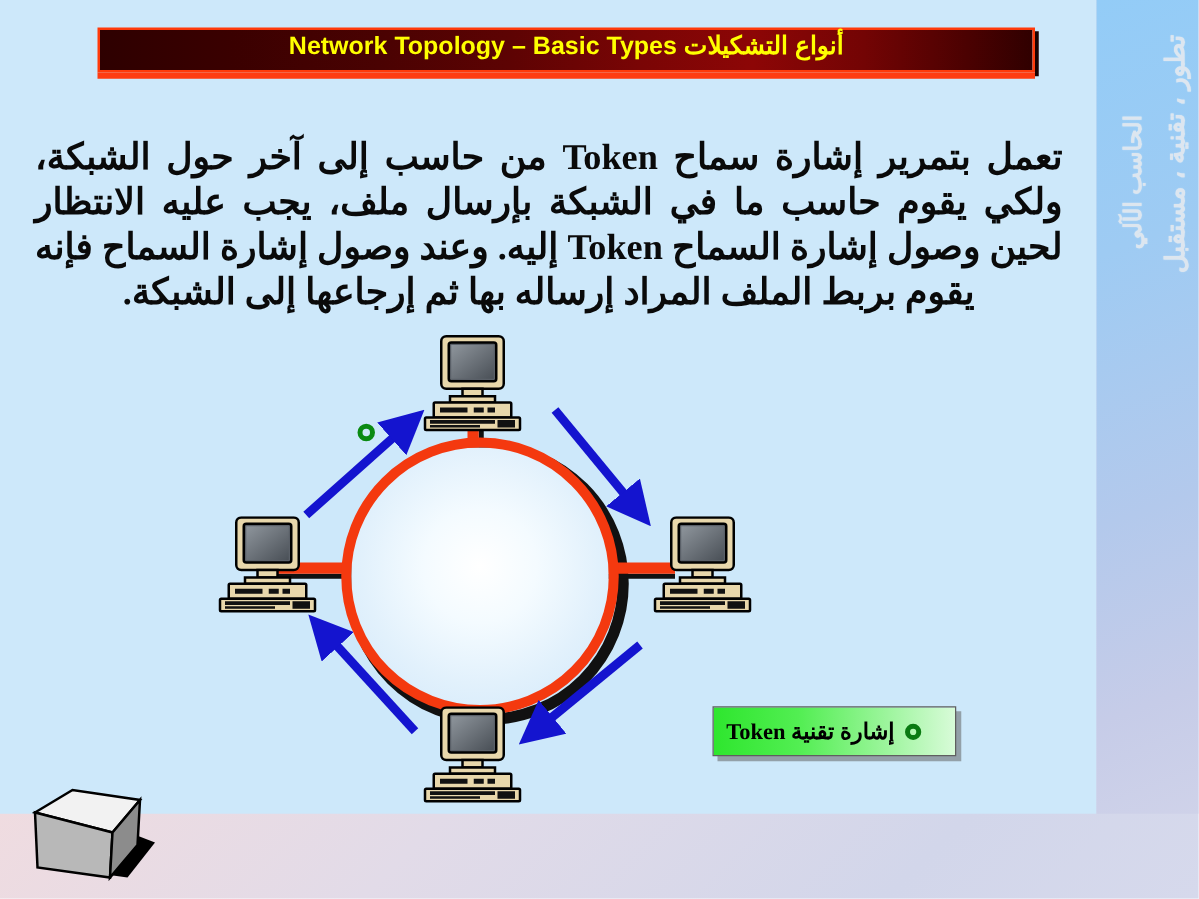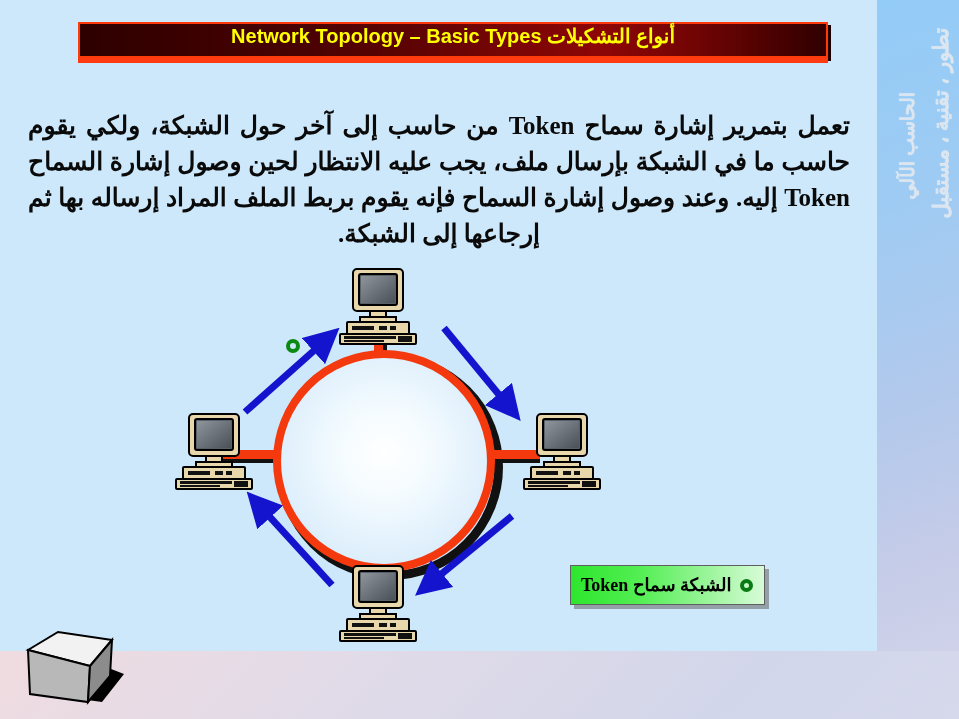--- a/index.html
+++ b/index.html
@@ -104,21 +104,21 @@
   
   #body-paragraph {
     position: absolute;
     left: 28px;
     top: 108px;
     width: 822px;
     direction: rtl;
     text-align: justify;
     text-align-last: center;
     color: #0a0a0a;
-    font-size: 25px;
+    font-size: 29px;
     font-weight: bold;
     line-height: 36px;
     font-family: "Liberation Serif", "DejaVu Serif", serif;
   }
 
   
   #ring-shadow {
     position: absolute;
     left: 277px; top: 354px;
     width: 208px; height: 208px;
@@ -351,21 +351,21 @@
       <line x1="444" y1="328" x2="510" y2="408" stroke="#1414cf" stroke-width="7" marker-end="url(#ah)"></line>
       <line x1="512" y1="516" x2="428" y2="585" stroke="#1414cf" stroke-width="7" marker-end="url(#ah)"></line>
       <line x1="332" y1="585" x2="258" y2="504" stroke="#1414cf" stroke-width="7" marker-end="url(#ah)"></line>
     </svg>
 
     <div id="token-marker"></div>
   </div>
 
   <div id="legend-box">
     <div id="legend-ring"></div>
-    <div id="legend-text">الشبكة سماح Token</div>
+    <div id="legend-text">إشارة تقنية Token</div>
   </div>
 
   <div id="page-key">
     <svg viewBox="0 0 118 82" width="118" height="82">
       <path d="M48,22 L110,46 L88,74 L30,66 z" fill="#000000"></path>
       <path d="M14,22 L44,4 L98,12 L76,38 z" fill="#f2f2f2" stroke="#000" stroke-width="2"></path>
       <path d="M14,22 L76,38 L74,74 L16,66 z" fill="#b8b8b8" stroke="#000" stroke-width="2"></path>
       <path d="M76,38 L98,12 L96,48 L74,74 z" fill="#8c8c8c" stroke="#000" stroke-width="2"></path>
     </svg>
     

